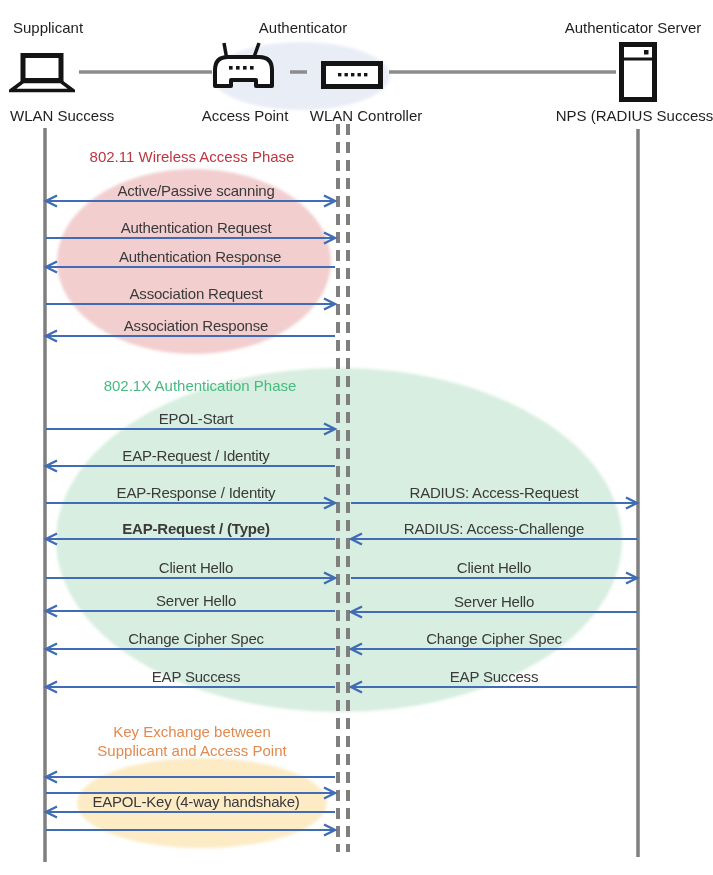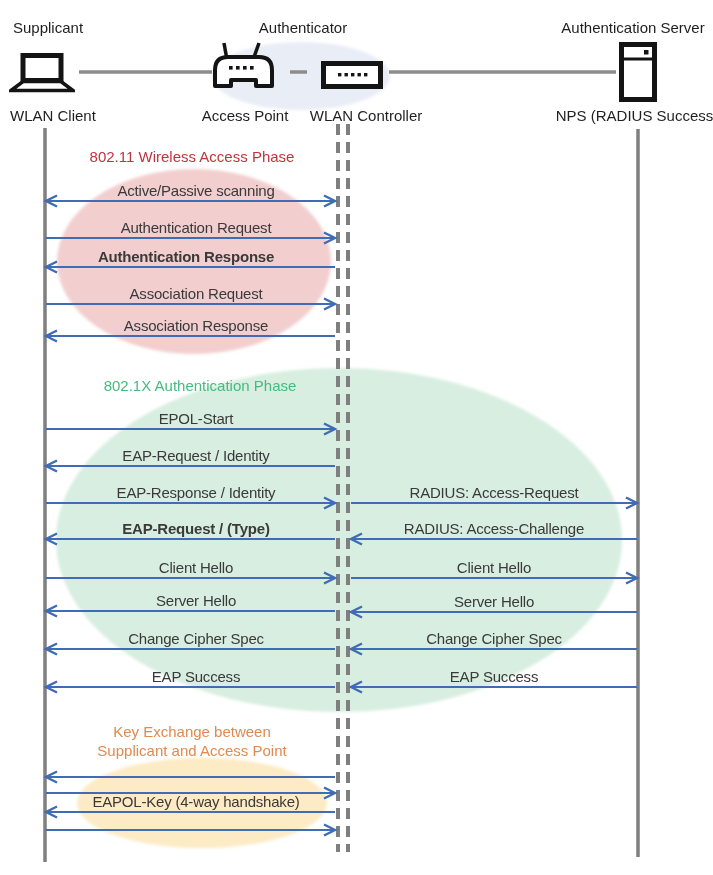--- a/index.html
+++ b/index.html
@@ -26,21 +26,21 @@
     transform:translateX(-50%);height:18px;line-height:18px;letter-spacing:-0.2px;
   }
 </style>
 </head>
 <body>
 
 <div id="stage">
 
   <div class="role-label" style="left:13px;">Supplicant</div>
   <div class="role-label centered" style="left:303px;">Authenticator</div>
-  <div class="role-label centered" style="left:633px;">Authentication Server</div>
+  <div class="role-label centered" style="left:633px;">Authenticator Server</div>
 
   <div class="blob" id="auth-ellipse" style="left: 212px; top: 42px; width: 178px; height: 68px; background: rgb(233, 237, 246);"></div>
   <div class="blob" id="phase1-ellipse" style="left: 57px; top: 169px; width: 274px; height: 185px; background: rgb(242, 206, 207);"></div>
   <div class="blob" id="phase2-ellipse" style="left: 56px; top: 368px; width: 566px; height: 344px; background: rgb(215, 238, 224);"></div>
   <div class="blob" id="phase3-ellipse" style="left: 77px; top: 758px; width: 250px; height: 90px; background: rgb(252, 235, 197);"></div>
 
   <svg class="icon" style="left:9px;top:52px;" width="66" height="41" viewBox="0 0 66 41">
     <rect x="14" y="3.5" width="38" height="25" fill="#ffffff" stroke="#141414" stroke-width="5"></rect>
     <polygon points="2,38.5 14,29.5 52,29.5 64,38.5" fill="#ffffff" stroke="#141414" stroke-width="3.5"></polygon>
   </svg>
@@ -63,21 +63,21 @@
     <rect x="36.5" y="12" width="3.4" height="3.4" fill="#141414"></rect>
     <rect x="43" y="12" width="3.4" height="3.4" fill="#141414"></rect>
   </svg>
 
   <svg class="icon" style="left:619px;top:42px;" width="38" height="60" viewBox="0 0 38 60">
     <rect x="2.5" y="2.5" width="33" height="55" fill="#ffffff" stroke="#141414" stroke-width="5"></rect>
     <line x1="5" y1="17" x2="33" y2="17" stroke="#141414" stroke-width="3"></line>
     <rect x="25" y="8" width="4.5" height="4.5" fill="#141414"></rect>
   </svg>
 
-  <div class="dev-label" style="left:10px;">WLAN Client</div>
+  <div class="dev-label" style="left:10px;">WLAN Success</div>
   <div class="dev-label centered" style="left:245px;">Access Point</div>
   <div class="dev-label centered" style="left:366px;">WLAN Controller</div>
   <div class="dev-label centered" style="left:637px;">NPS (RADIUS Success)</div>
 
   <svg id="diagram-svg" width="713" height="875">
       <line x1="79" y1="72" x2="212" y2="72" stroke="#8C8C8C" stroke-width="3.5"></line>
       <line x1="290" y1="72" x2="307" y2="72" stroke="#8C8C8C" stroke-width="3.5"></line>
       <line x1="389" y1="72" x2="616" y2="72" stroke="#8C8C8C" stroke-width="3.5"></line>
       <line x1="45" y1="128" x2="45" y2="862" stroke="#7F7F7F" stroke-width="3.5"></line>
       <line x1="338" y1="124" x2="338" y2="852" stroke="#7F7F7F" stroke-width="4" stroke-dasharray="11 7"></line>
@@ -180,21 +180,21 @@
 
   <div class="phase-title" id="phase1-title" style="left: 192px; top: 147px; color: rgb(190, 53, 64);">802.11 Wireless Access Phase</div>
   <div class="phase-title" id="phase2-title" style="left: 200px; top: 376px; color: rgb(69, 187, 126);">802.1X Authentication Phase</div>
   <div class="phase-title" id="phase3-title" style="left: 192px; top: 722px; color: rgb(225, 138, 79);">
     <div>Key Exchange between</div>
     <div>Supplicant and Access Point</div>
   </div>
 
 <div class="msg-label" style="left: 196px; top: 182px;">Active/Passive scanning</div>
     <div class="msg-label" style="left: 196px; top: 219px;">Authentication Request</div>
-    <div class="msg-label" style="left: 186px; top: 248px; font-weight: bold;">Authentication Response</div>
+    <div class="msg-label" style="left: 200px; top: 248px;">Authentication Response</div>
     <div class="msg-label" style="left: 196px; top: 285px;">Association Request</div>
     <div class="msg-label" style="left: 196px; top: 317px;">Association Response</div>
     <div class="msg-label" style="left: 196px; top: 410px;">EPOL-Start</div>
     <div class="msg-label" style="left: 196px; top: 447px;">EAP-Request / Identity</div>
     <div class="msg-label" style="left: 196px; top: 484px;">EAP-Response / Identity</div>
     <div class="msg-label" style="left: 196px; top: 520px; font-weight: bold;">EAP-Request / (Type)</div>
     <div class="msg-label" style="left: 196px; top: 559px;">Client Hello</div>
     <div class="msg-label" style="left: 196px; top: 592px;">Server Hello</div>
     <div class="msg-label" style="left: 196px; top: 630px;">Change Cipher Spec</div>
     <div class="msg-label" style="left: 196px; top: 668px;">EAP Success</div>

